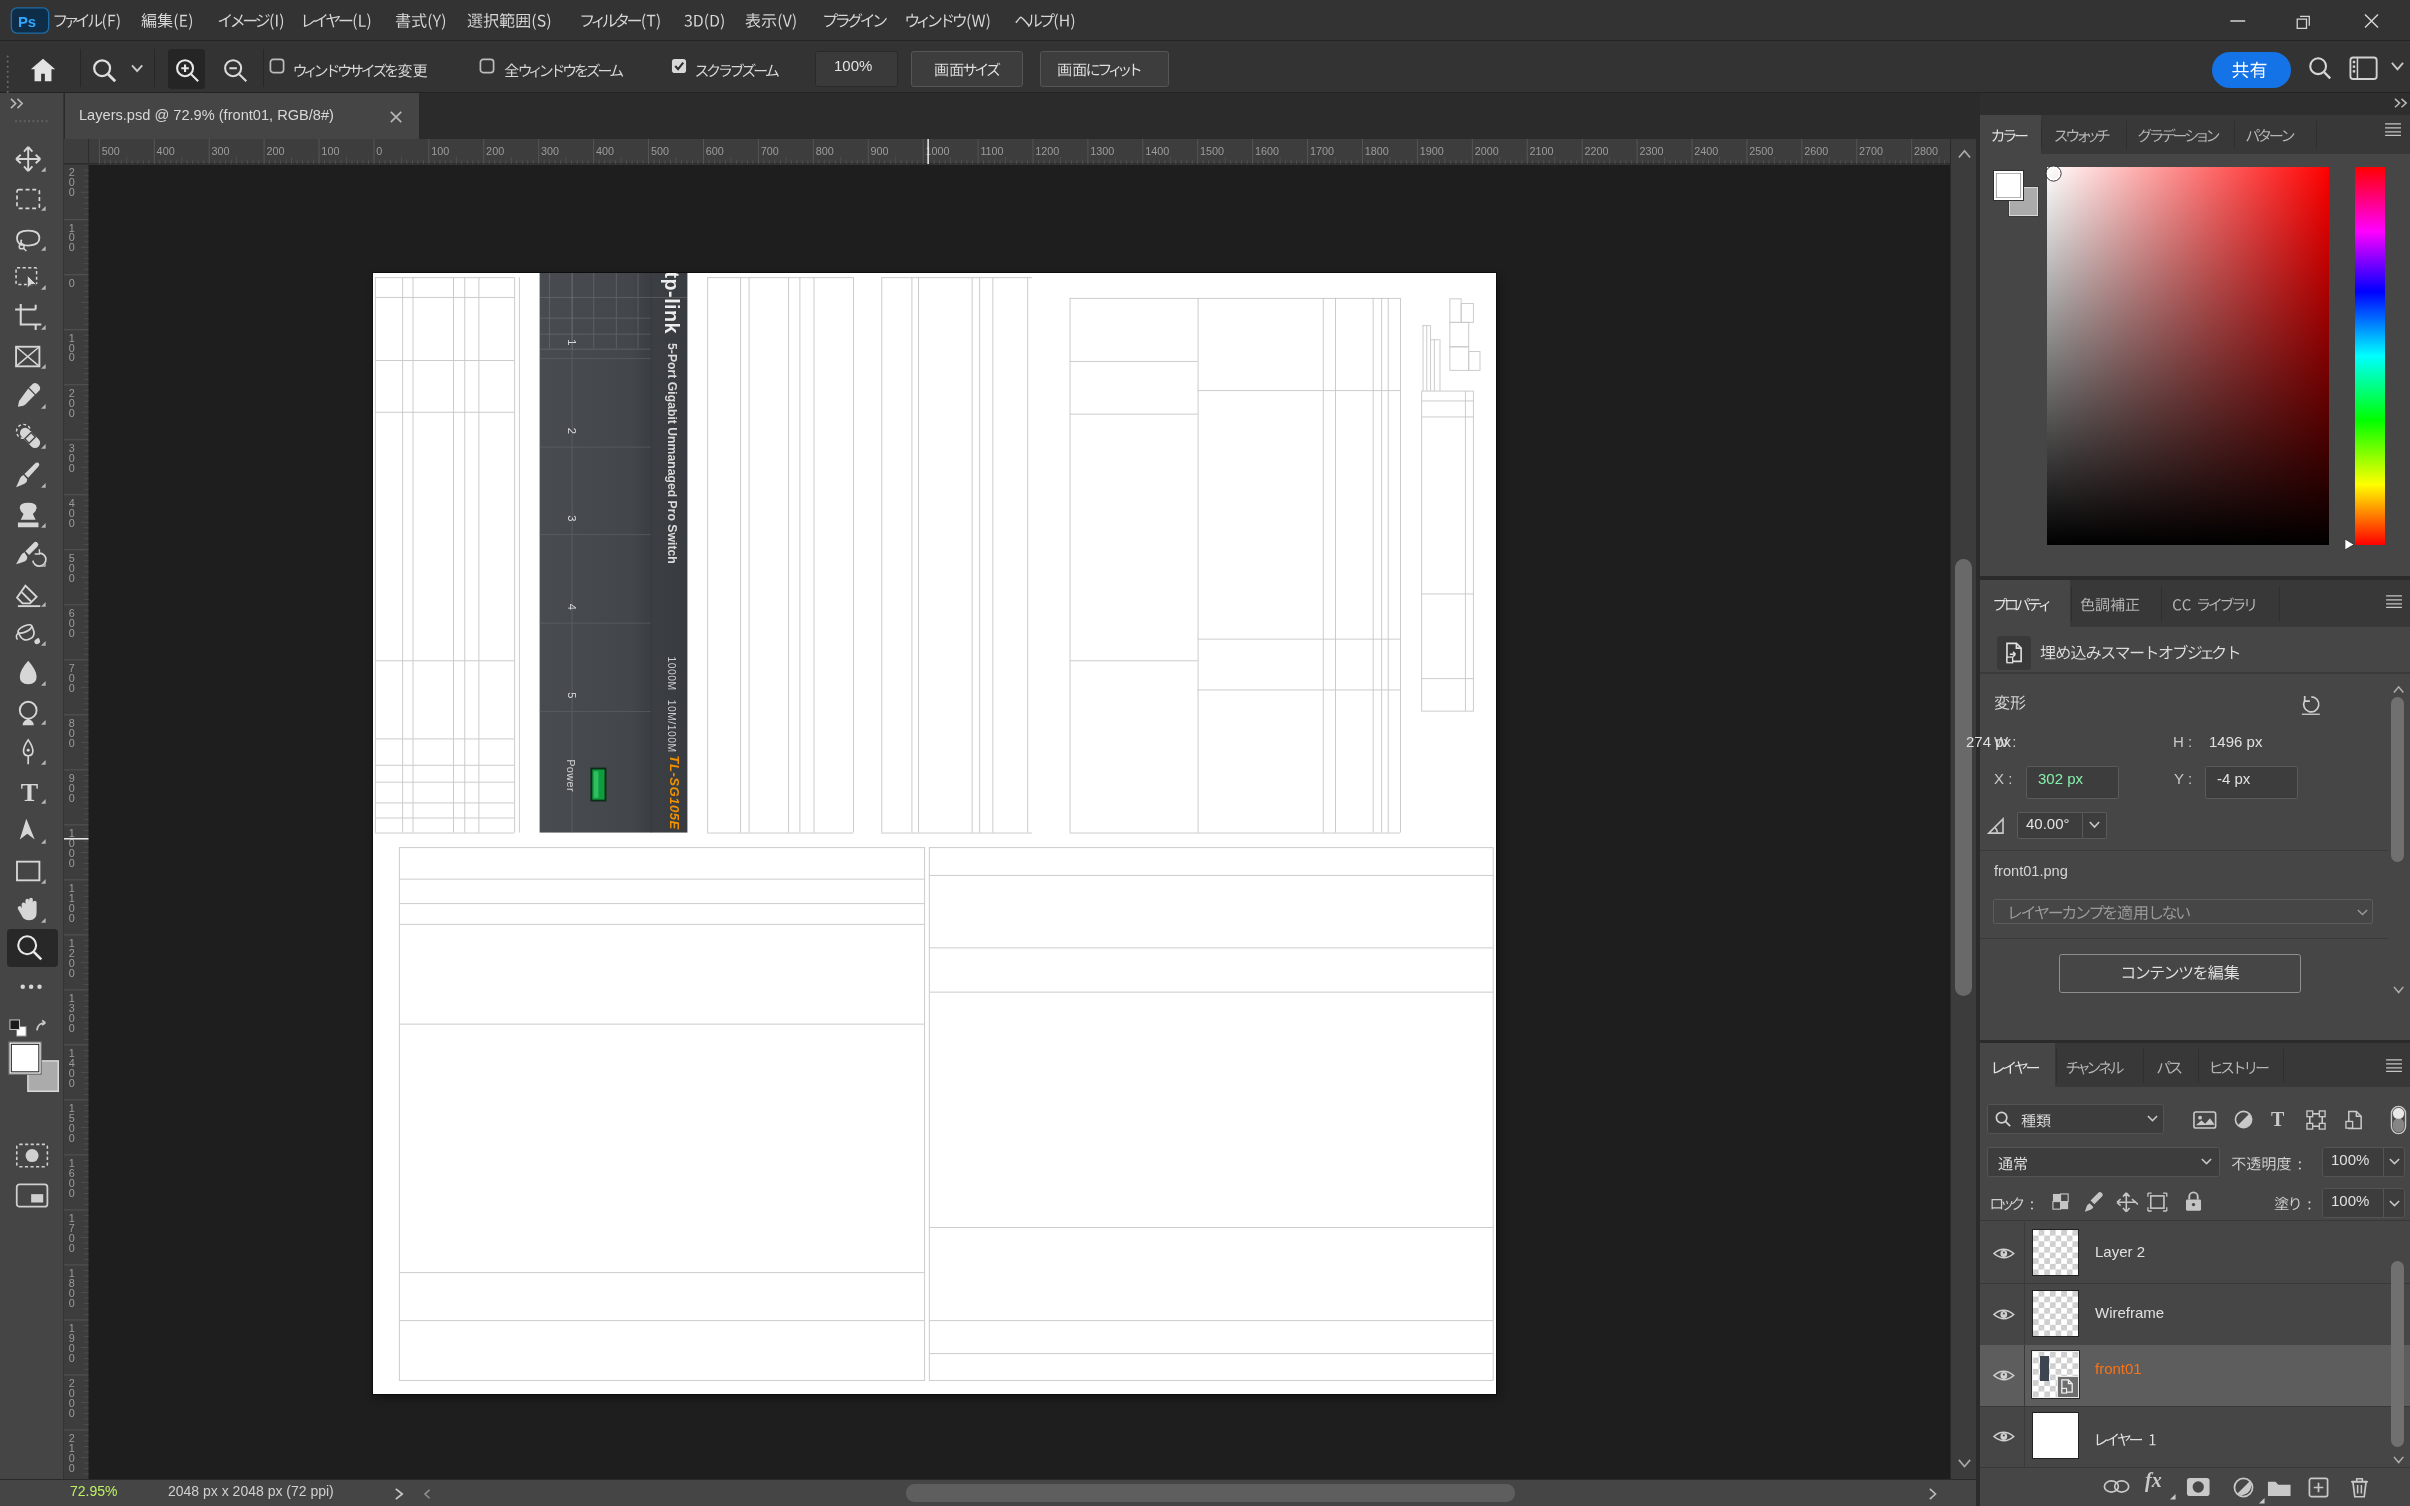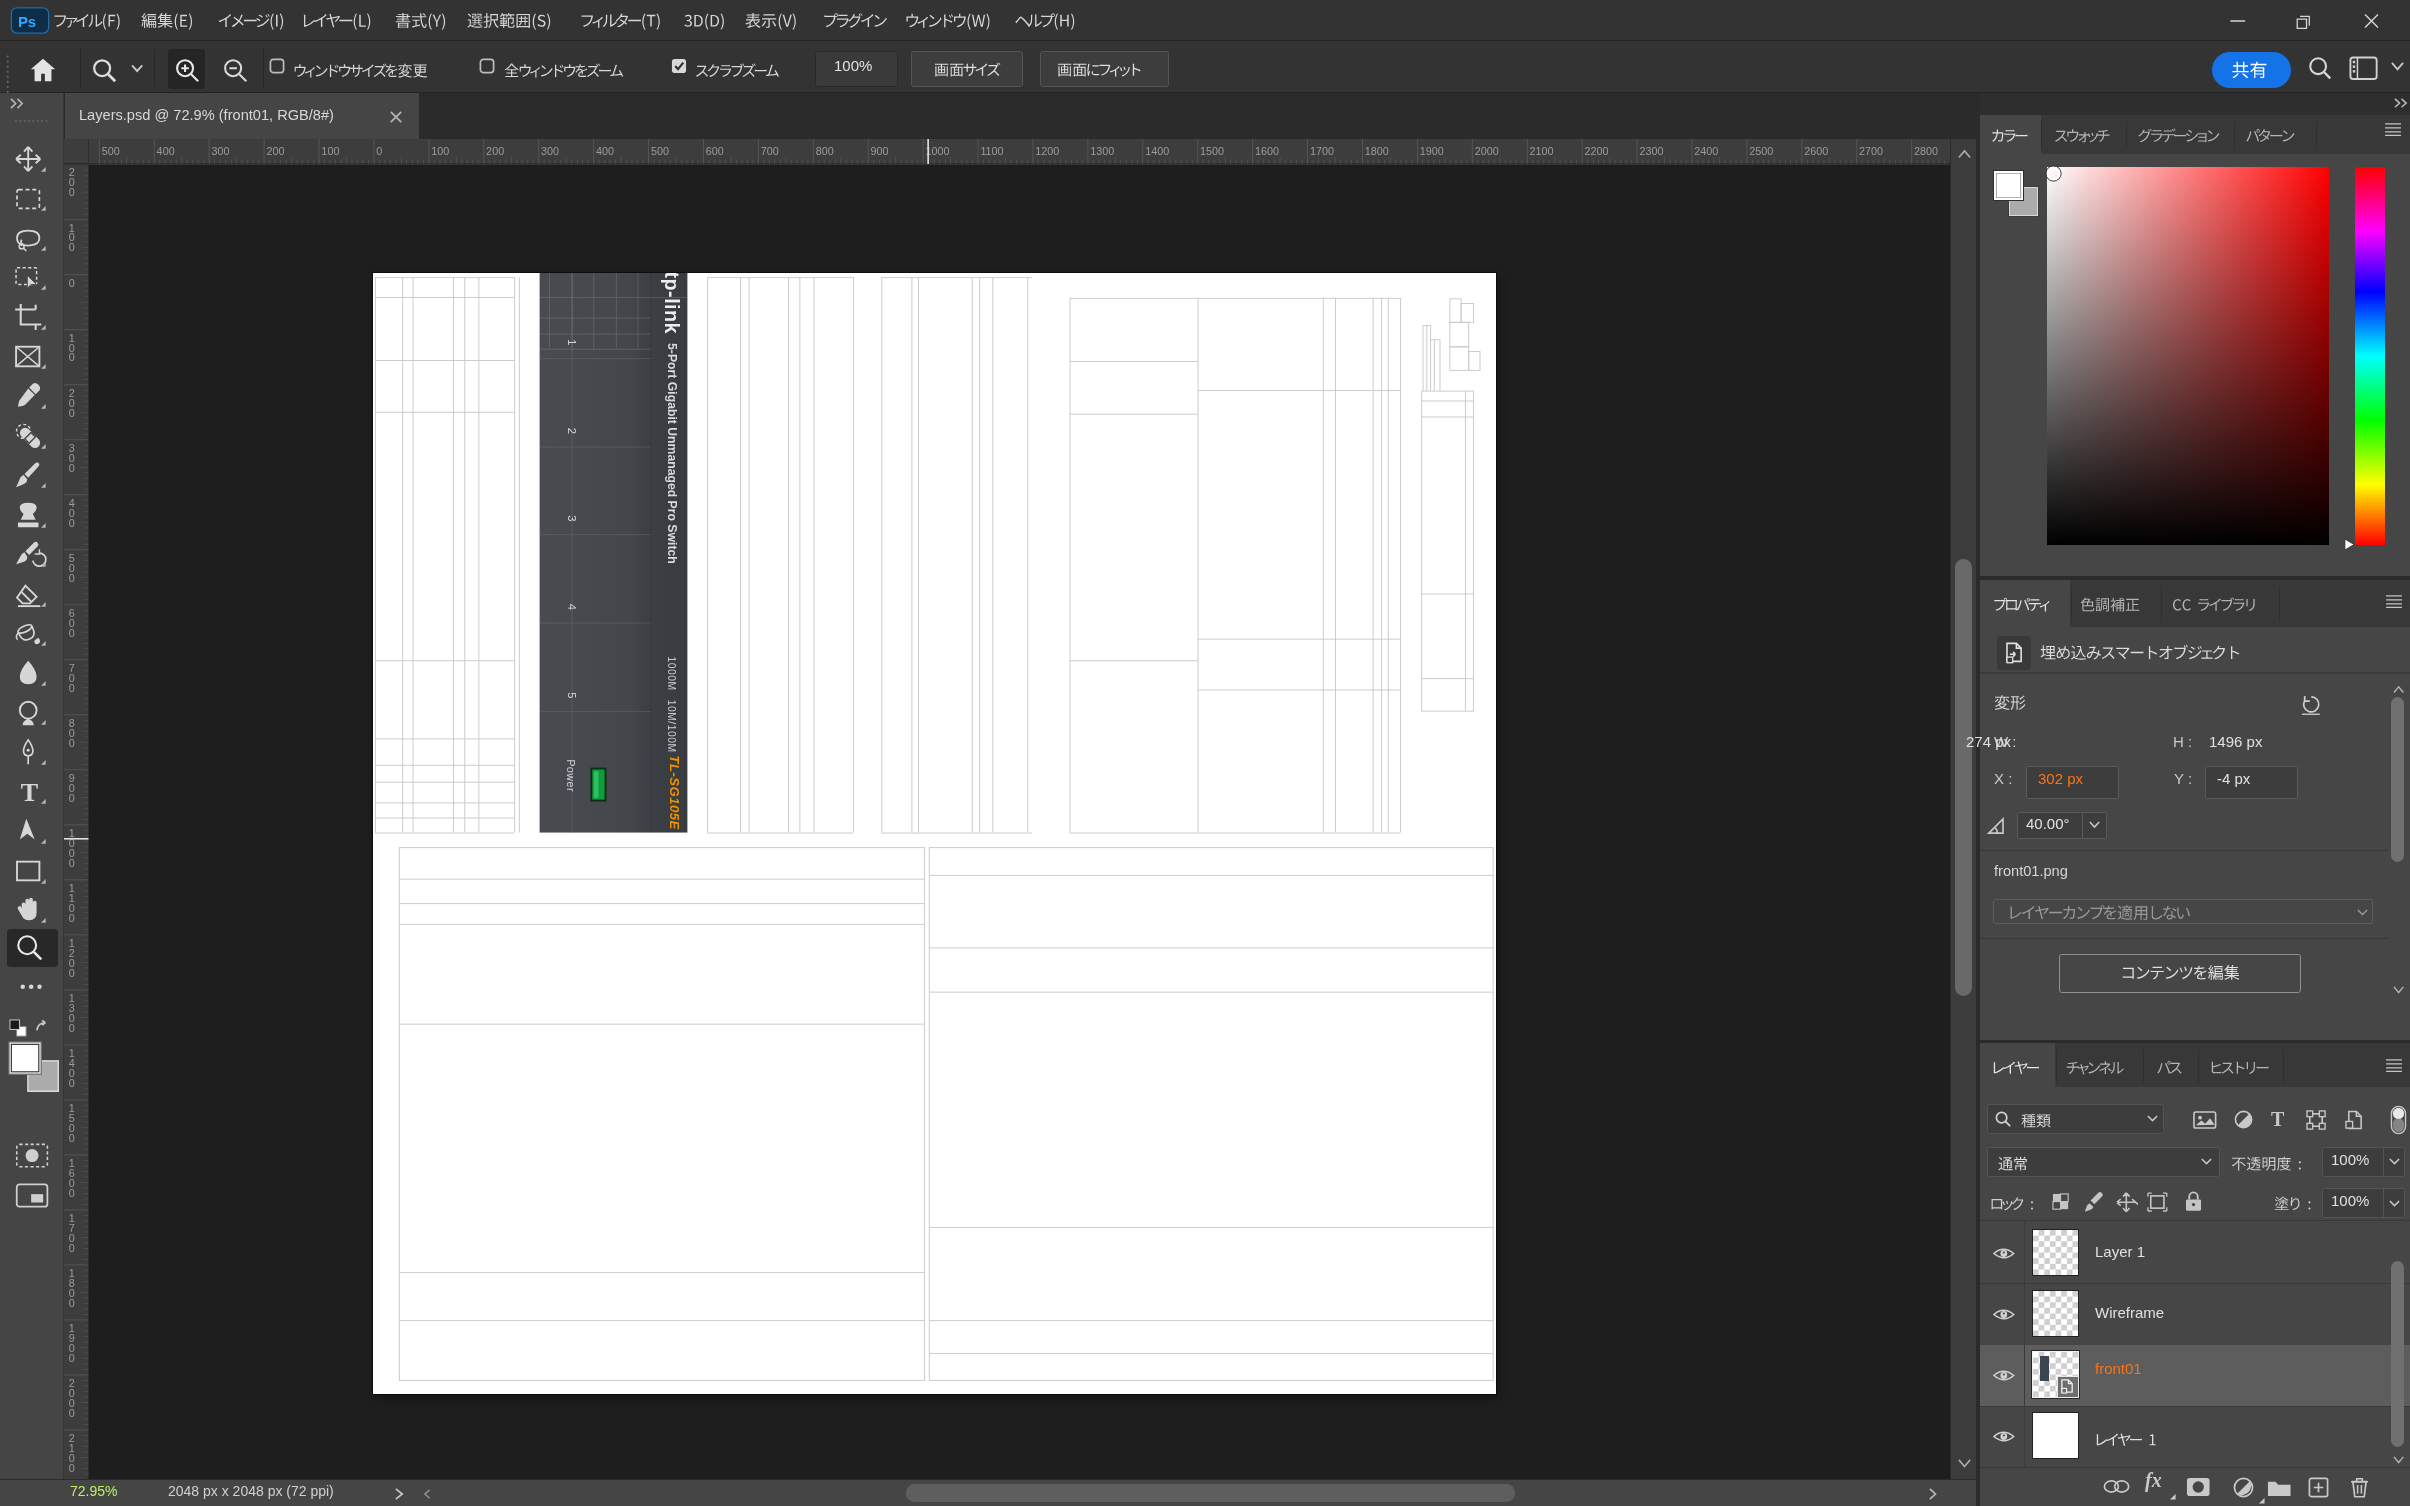--- a/index.html
+++ b/index.html
@@ -1249,21 +1249,21 @@
     <path d="M12 3 a8 8 0 1 1 -7 4" fill="none" stroke="#cfcfcf" stroke-width="1.8"></path>
     <path d="M5 2 v5.5 h5.5" fill="none" stroke="#cfcfcf" stroke-width="1.8"></path>
     <path d="M2 21.5 h19" stroke="#cfcfcf" stroke-width="1.4"></path>
   </svg>
 <div style="position:absolute;left:1994px;top:733px;font:400 15px 'Liberation Sans', sans-serif;color:#c9c9c9;white-space:nowrap">W :</div>
 <div style="position:absolute;left:1966px;top:733px;font:400 15px 'Liberation Sans', sans-serif;color:#e0e0e0;white-space:nowrap">274 px</div>
 <div style="position:absolute;left:2173px;top:733px;font:400 15px 'Liberation Sans', sans-serif;color:#c9c9c9;white-space:nowrap">H :</div>
 <div style="position:absolute;left:2209px;top:733px;font:400 15px 'Liberation Sans', sans-serif;color:#e0e0e0;white-space:nowrap">1496 px</div>
 <div style="position:absolute;left:1994px;top:770px;font:400 15px 'Liberation Sans', sans-serif;color:#c9c9c9;white-space:nowrap">X :</div>
 <div style="position:absolute;left:2026px;top:766px;width:93px;height:33px;background:#3d3d3d;border:0.9px solid #5a5a5a;border-radius:1.9px"></div>
-<div style="position:absolute;left:2038px;top:770px;font:400 15px 'Liberation Sans', sans-serif;color:#f97316;white-space:nowrap">302 px</div>
+<div style="position:absolute;left:2038px;top:770px;font:400 15px 'Liberation Sans', sans-serif;color:#86efac;white-space:nowrap">302 px</div>
 <div style="position:absolute;left:2174px;top:770px;font:400 15px 'Liberation Sans', sans-serif;color:#c9c9c9;white-space:nowrap">Y :</div>
 <div style="position:absolute;left:2205px;top:766px;width:93px;height:33px;background:#3d3d3d;border:0.9px solid #5a5a5a;border-radius:1.9px"></div>
 <div style="position:absolute;left:2217px;top:770px;font:400 15px 'Liberation Sans', sans-serif;color:#e2e2e2;white-space:nowrap">-4 px</div>
 <svg style="position:absolute;left:1987px;top:817px" width="24.5" height="19" viewBox="0 0 26 20">
     <path d="M2 17 L17 2 L17 17 z" fill="none" stroke="#c9c9c9" stroke-width="1.7"></path>
     <path d="M11 17 q0 -4 -3 -6" fill="none" stroke="#c9c9c9" stroke-width="1.5"></path>
   </svg>
 <div style="position:absolute;left:2017px;top:812px;width:66px;height:27px;background:#3d3d3d;border:0.9px solid #5a5a5a;border-radius:1.9px 0 0 1.9px"></div>
 <div style="position:absolute;left:2026px;top:815px;font:400 15px 'Liberation Sans', sans-serif;color:#e2e2e2;white-space:nowrap">40.00°</div>
 <div style="position:absolute;left:2083px;top:812px;width:23.5px;height:27px;background:#3d3d3d;border:0.9px solid #5a5a5a;border-left:none;border-radius:0 1.9px 1.9px 0"></div>
@@ -1404,21 +1404,21 @@
     <path d="M2 2 l5 5 5 -5" stroke="#c9c9c9" stroke-width="1.6" fill="none"></path>
   </svg>
 <div style="position:absolute;left:1980px;top:1220px;width:430px;height:0.9px;background:#393939"></div>
 <svg style="position:absolute;left:1993px;top:1245px" width="22.6" height="17" viewBox="0 0 24 18">
     <path d="M1 9 q10 -9 21 0 q-10 9 -21 0 z" fill="none" stroke="#d0d0d0" stroke-width="1.7"></path>
     <circle cx="11.5" cy="9" r="3.6" fill="#d0d0d0"></circle>
     <circle cx="11.5" cy="8" r="1.1" fill="#464646"></circle>
   </svg>
 <div style="position:absolute;left:2024px;top:1222px;width:0.9px;height:61px;background:#3a3a3a"></div>
 <div style="position:absolute;left:2032px;top:1229px;width:47px;height:47px;background:#fff;background-image:linear-gradient(45deg,#cdcdcd 25%,transparent 25%,transparent 75%,#cdcdcd 75%),linear-gradient(45deg,#cdcdcd 25%,transparent 25%,transparent 75%,#cdcdcd 75%);background-size:11.3px 11.3px;background-position:0 0,5.6px 5.6px;border:0.9px solid #222;"></div>
-<div style="position:absolute;left:2095px;top:1243px;font:400 15px 'Liberation Sans', sans-serif;color:#e0e0e0;white-space:nowrap">Layer 1</div>
+<div style="position:absolute;left:2095px;top:1243px;font:400 15px 'Liberation Sans', sans-serif;color:#e0e0e0;white-space:nowrap">Layer 2</div>
 <div style="position:absolute;left:1980px;top:1283px;width:430px;height:0.9px;background:#393939"></div>
 <svg style="position:absolute;left:1993px;top:1306px" width="22.6" height="17" viewBox="0 0 24 18">
     <path d="M1 9 q10 -9 21 0 q-10 9 -21 0 z" fill="none" stroke="#d0d0d0" stroke-width="1.7"></path>
     <circle cx="11.5" cy="9" r="3.6" fill="#d0d0d0"></circle>
     <circle cx="11.5" cy="8" r="1.1" fill="#464646"></circle>
   </svg>
 <div style="position:absolute;left:2024px;top:1283px;width:0.9px;height:61px;background:#3a3a3a"></div>
 <div style="position:absolute;left:2032px;top:1290px;width:47px;height:47px;background:#fff;background-image:linear-gradient(45deg,#cdcdcd 25%,transparent 25%,transparent 75%,#cdcdcd 75%),linear-gradient(45deg,#cdcdcd 25%,transparent 25%,transparent 75%,#cdcdcd 75%);background-size:11.3px 11.3px;background-position:0 0,5.6px 5.6px;border:0.9px solid #222;"></div>
 <div style="position:absolute;left:2095px;top:1304px;font:400 15px 'Liberation Sans', sans-serif;color:#e0e0e0;white-space:nowrap">Wireframe</div>
 <div style="position:absolute;left:1980px;top:1345px;width:430px;height:0.9px;background:#393939"></div>

